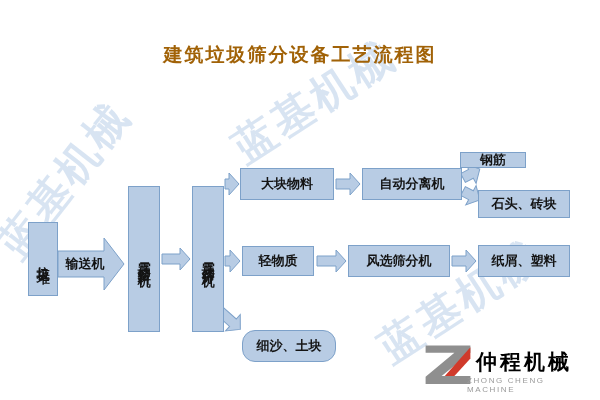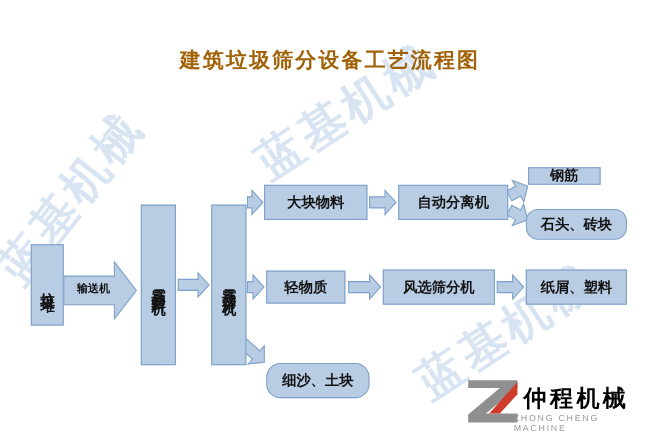--- a/index.html
+++ b/index.html
@@ -12,21 +12,21 @@
   .box{position:absolute;background:#b8cce4;border:1px solid #7da1c9;
        display:flex;align-items:center;justify-content:center;
        font-size:13px;font-weight:bold;color:#141414;text-align:center;
        line-height:1.2;box-sizing:border-box;}
   .vert{writing-mode:vertical-rl;text-orientation:upright;letter-spacing:3px;}
 
   .arrow-layer{position:absolute;left:0;top:0;width:600px;height:400px;}
   .arrow-layer polygon{fill:#b8cce4;stroke:#7da1c9;stroke-width:1;}
 
   .conveyor-label{position:absolute;left:56px;top:255px;width:58px;text-align:center;
-                  font-size:10px;font-weight:bold;color:#111;}
+                  font-size:13px;font-weight:bold;color:#111;}
 
   .wm{position:absolute;font-size:42px;font-weight:bold;color:rgba(173,198,228,0.48);
       white-space:nowrap;pointer-events:none;letter-spacing:4px;}
   .wm1{left:-14px;top:235px;transform:rotate(-52deg);transform-origin:left top;}
   .wm2{left:222px;top:128px;transform:rotate(-33deg);transform-origin:left top;}
   .wm3{left:368px;top:328px;transform:rotate(-33deg);transform-origin:left top;}
 
   .logo{position:absolute;left:424px;top:336px;width:170px;height:60px;}
   .logo-z{position:absolute;left:0;top:2px;}
   .logo-name{position:absolute;left:52px;top:12px;font-size:21px;font-weight:bold;
@@ -93,23 +93,23 @@
   <div class="conveyor-label">输送机</div>
 
   <div class="box vert" style="left:128px;top:186px;width:32px;height:146px;">震动给料机</div>
 
   <div class="box vert" style="left:192px;top:186px;width:32px;height:146px;">震动筛分机</div>
 
   <div class="box" style="left:240px;top:168px;width:94px;height:32px;">大块物料</div>
 
   <div class="box" style="left:362px;top:168px;width:100px;height:32px;">自动分离机</div>
 
-  <div class="box" style="left:480px;top:152px;width:66px;height:16px;">钢筋</div>
+  <div class="box" style="left:460px;top:152px;width:66px;height:16px;">钢筋</div>
 
-  <div class="box" style="left:478px;top:190px;width:92px;height:28px;border-radius:11px;">石头、砖块</div>
+  <div class="box" style="left:478px;top:190px;width:92px;height:28px;">石头、砖块</div>
 
   <div class="box" style="left:242px;top:246px;width:72px;height:30px;">轻物质</div>
 
   <div class="box" style="left:348px;top:245px;width:102px;height:32px;">风选筛分机</div>
 
   <div class="box" style="left:478px;top:245px;width:92px;height:32px;">纸屑、塑料</div>
 
   <div class="box" style="left:242px;top:330px;width:94px;height:32px;border-radius:13px;">细沙、土块</div>
 
   <div class="logo">

